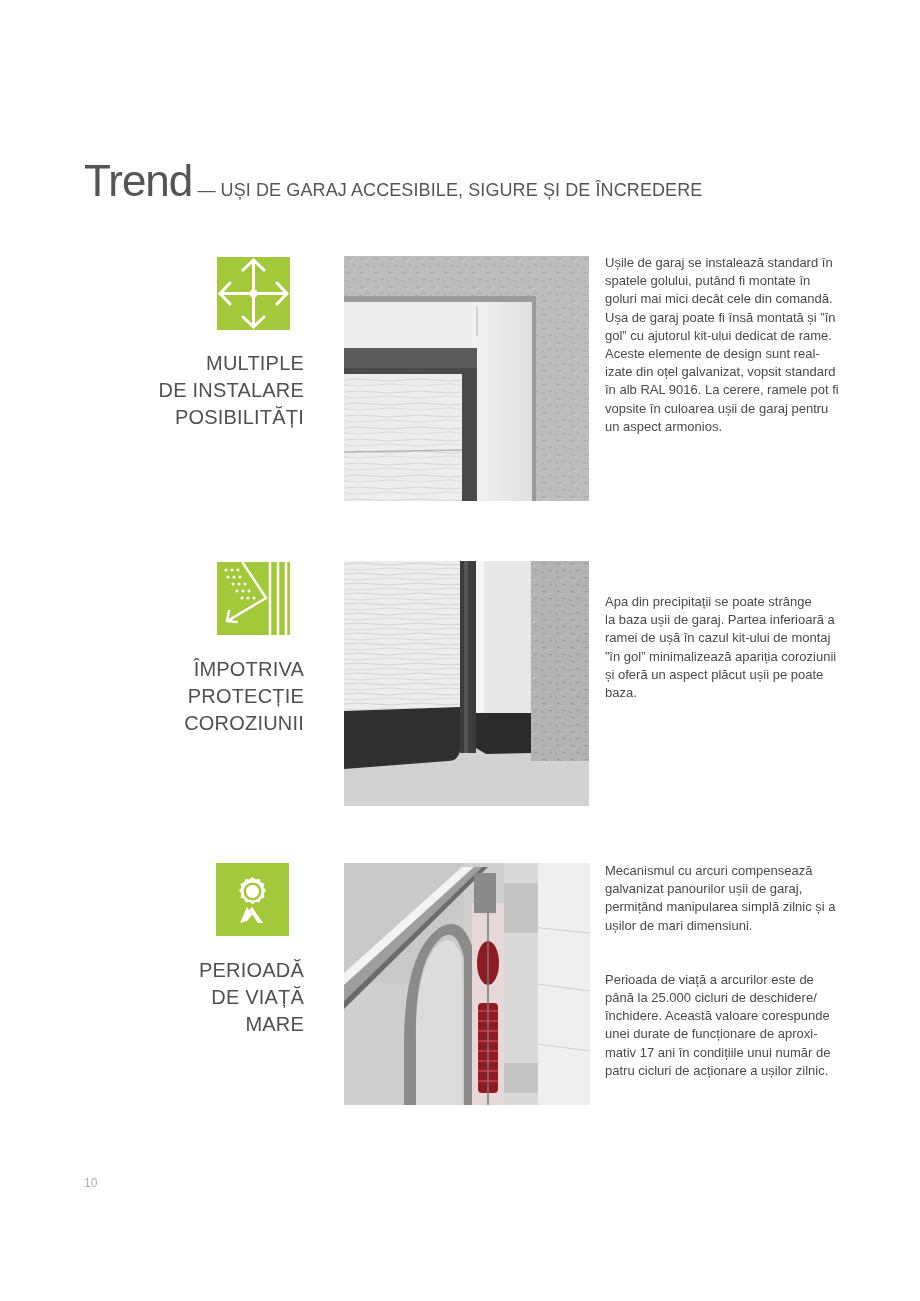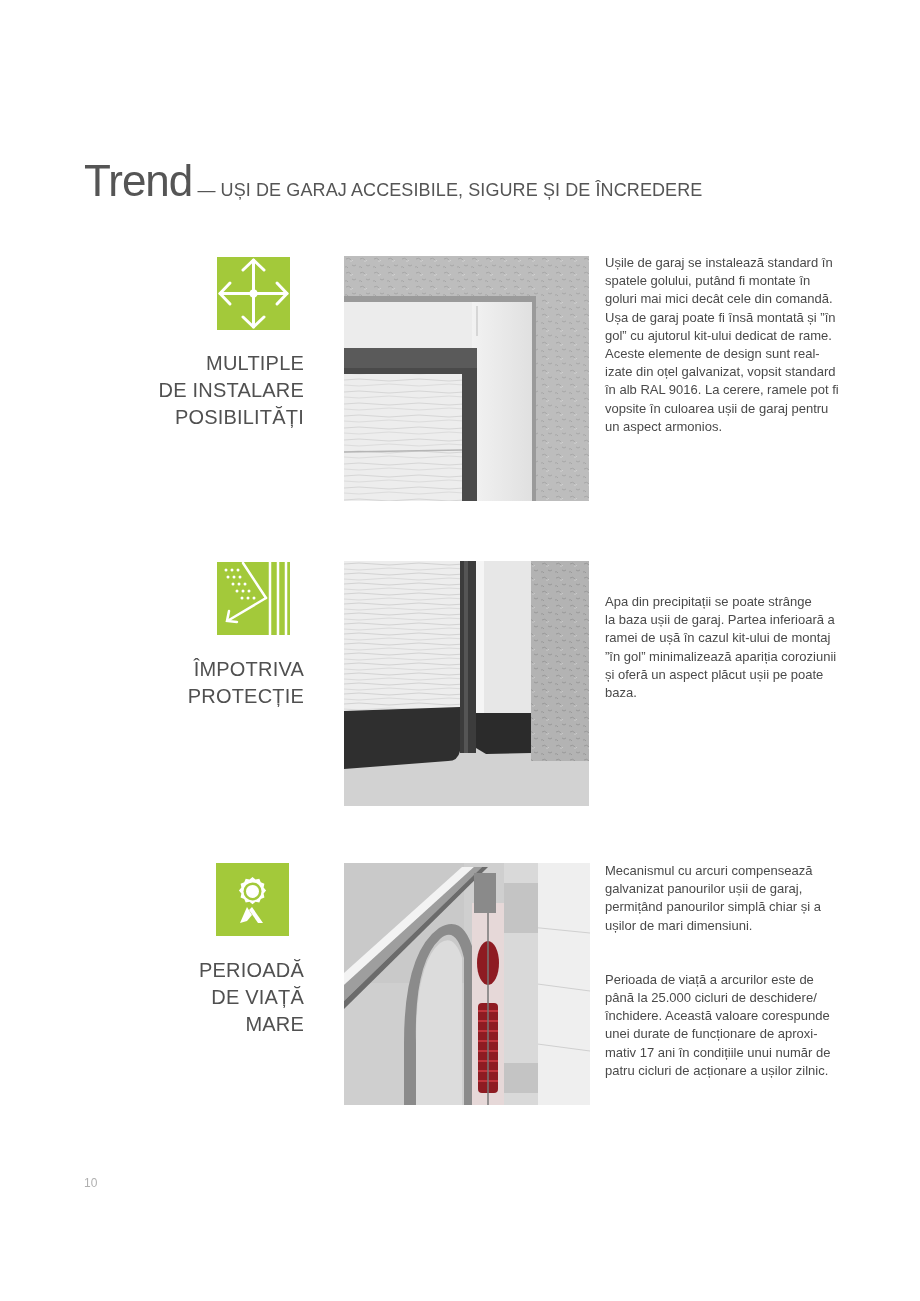--- a/index.html
+++ b/index.html
@@ -134,20 +134,21 @@
         <circle cx="32" cy="29" r="1.5"></circle>
       <circle cx="25" cy="36" r="1.5"></circle>
         <circle cx="31" cy="36" r="1.5"></circle>
         <circle cx="37" cy="36" r="1.5"></circle>
     </g>
   </svg>
 </div>
 <div class="feature-label" style="top:656px;">
   <div>ÎMPOTRIVA</div>
   <div>PROTECȚIE</div>
+  <div>COROZIUNII</div>
 </div>
 
 <div class="photo" style="left:344px; top:561px; width:245px; height:245px;">
   <svg width="245" height="245" viewBox="0 0 245 245">
     <defs>
       <pattern id="stucco2" width="14" height="14" patternUnits="userSpaceOnUse">
         <rect width="14" height="14" fill="#b3b3b3"></rect>
         <path d="M2 3 q3 -2 5 1 M8 9 q2 2 4 0 M1 11 q2 -1 3 1" stroke="#999" stroke-width="1" fill="none"></path>
         <path d="M6 5 q2 1 3 -1" stroke="#c8c8c8" stroke-width="1" fill="none"></path>
       </pattern>
@@ -233,21 +234,21 @@
         <line x1="134" y1="218" x2="154" y2="218"></line>
     </g>
     <line x1="144" y1="10" x2="144" y2="242" stroke="#777" stroke-width="1.5"></line>
     <rect x="130" y="10" width="22" height="40" fill="#8a8a8a"></rect>
   </svg>
 </div>
 
 <div class="desc" style="top:862px;">
   <p>Mecanismul cu arcuri compensează</p>
   <p>galvanizat panourilor ușii de garaj,</p>
-  <p>permițând panourilor simplă chiar și a</p>
+  <p>permițând manipularea simplă zilnic și a</p>
   <p>ușilor de mari dimensiuni.</p>
   <div class="gap"></div>
   <p>Perioada de viață a arcurilor este de</p>
   <p>până la 25.000 cicluri de deschidere/</p>
   <p>închidere. Această valoare corespunde</p>
   <p>unei durate de funcționare de aproxi-</p>
   <p>mativ 17 ani în condițiile unui număr de</p>
   <p>patru cicluri de acționare a ușilor zilnic.</p>
 </div>
 

